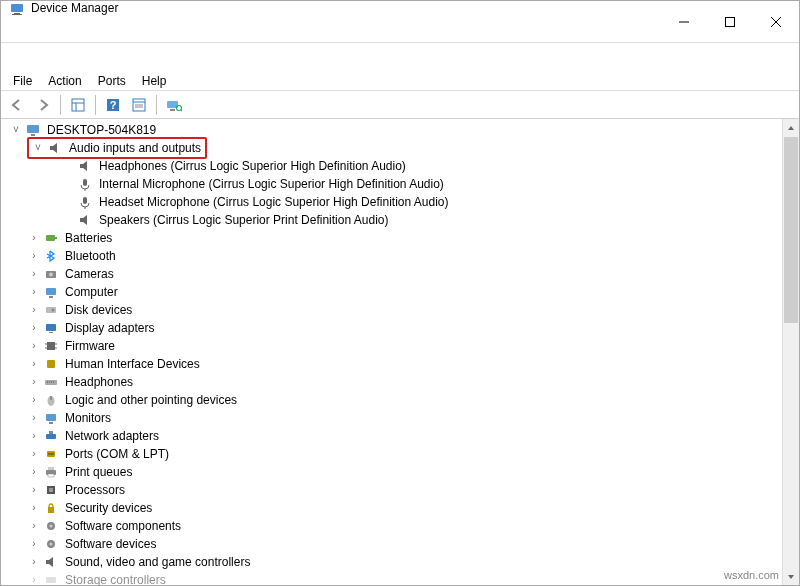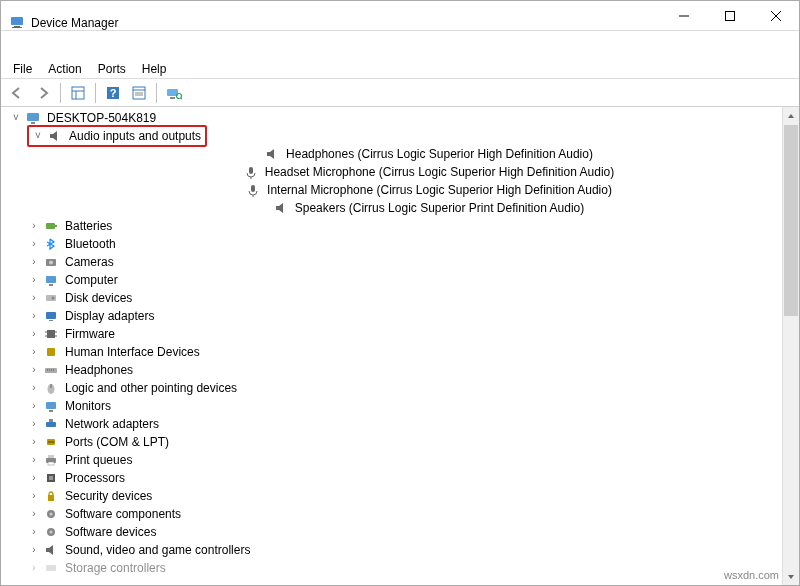--- a/index.html
+++ b/index.html
@@ -1,18 +1,18 @@
 <!DOCTYPE html>
 <html><head>
 <meta charset="utf-8">
 <style>
   * { box-sizing: border-box; }
   body { margin: 0; font-family: "Segoe UI", Tahoma, sans-serif; font-size: 12px; background: #fff; color: #000; width: 800px; height: 586px; overflow: hidden; border: 1px solid #aaa; display: flex; flex-direction: column; }
   
-  .titlebar { display: flex; align-items: flex-end; height: 30px; padding: 0 0 0 8px; border-bottom: 1px solid #ddd; }
+  .titlebar { display: flex; align-items: flex-start; height: 42px; padding: 0 0 0 8px; border-bottom: 1px solid #ddd; }
   .titlebar .icon { width: 16px; height: 16px; margin-right: 6px; }
   .titlebar .title { flex: 1; font-size: 12px; }
   .win-btns { display: flex; height: 100%; }
   .win-btn { width: 46px; height: 100%; display: flex; align-items: center; justify-content: center; }
   
   .menubar { display: flex; height: 20px; align-items: center; padding: 0 4px; border-bottom: 1px solid #ddd; margin-top: 28px; }
   .menu-item { padding: 2px 8px; cursor: default; }
   
   .toolbar { display: flex; height: 28px; align-items: center; padding: 2px 4px; border-bottom: 1px solid #d0d0d0; gap: 2px; }
   .tool-btn { width: 24px; height: 24px; display: flex; align-items: center; justify-content: center; border: 1px solid transparent; }
@@ -27,21 +27,21 @@
   
   .node { display: flex; align-items: center; height: 18px; line-height: 18px; white-space: nowrap; }
   .toggle { width: 14px; height: 14px; display: flex; align-items: center; justify-content: center; color: #666; font-size: 10px; cursor: default; }
   .toggle.blank { visibility: hidden; }
   .node-icon { width: 16px; height: 16px; margin: 0 4px 0 2px; display:flex; align-items:center; justify-content:center; }
   .label { padding: 0 2px; }
   .highlight-box { border: 2px solid #d02020; border-radius: 2px; padding: 0 2px; display: inline-flex; align-items: center; }
   
   .depth-1 { padding-left: 4px; }
   .depth-2 { padding-left: 22px; }
-  .depth-3 { padding-left: 56px; justify-content: center; }
+  .depth-3 { padding-left: 56px; }
   
   .watermark { position: absolute; right: 20px; bottom: 4px; font-size: 11px; color: #888; }
 </style>
 </head>
 <body>
 
 <div class="titlebar">
   <span class="icon">
     <svg viewBox="0 0 16 16" width="16" height="16">
         <rect x="2" y="3" width="12" height="8" fill="#4a90d9" rx="1"></rect>
@@ -158,32 +158,32 @@
     </div>
     <div class="node depth-3">
       <span class="toggle blank">·</span>
       <span class="node-icon">
           <svg width="14" height="14">
             <rect x="5" y="2" width="4" height="7" rx="2" fill="#666"></rect>
             <path d="M3 8 Q3 12 7 12 Q11 12 11 8" fill="none" stroke="#666"></path>
             <line x1="7" y1="12" x2="7" y2="14" stroke="#666"></line>
           </svg>
         </span>
-      <span class="label">Headset Microphone (Cirrus Logic Superior High Definition Audio)</span>
+      <span class="label">Internal Microphone (Cirrus Logic Superior High Definition Audio)</span>
     </div>
     <div class="node depth-3">
       <span class="toggle blank">·</span>
       <span class="node-icon">
           <svg width="14" height="14">
             <rect x="5" y="2" width="4" height="7" rx="2" fill="#666"></rect>
             <path d="M3 8 Q3 12 7 12 Q11 12 11 8" fill="none" stroke="#666"></path>
             <line x1="7" y1="12" x2="7" y2="14" stroke="#666"></line>
           </svg>
         </span>
-      <span class="label">Internal Microphone (Cirrus Logic Superior High Definition Audio)</span>
+      <span class="label">Headset Microphone (Cirrus Logic Superior High Definition Audio)</span>
     </div>
     <div class="node depth-3">
       <span class="toggle blank">·</span>
       <span class="node-icon">
           <svg width="14" height="14">
             <path d="M2 5 L5 5 L9 2 L9 12 L5 9 L2 9 Z" fill="#666"></path>
           </svg>
         </span>
       <span class="label">Speakers (Cirrus Logic Superior Print Definition Audio)</span>
     </div>

